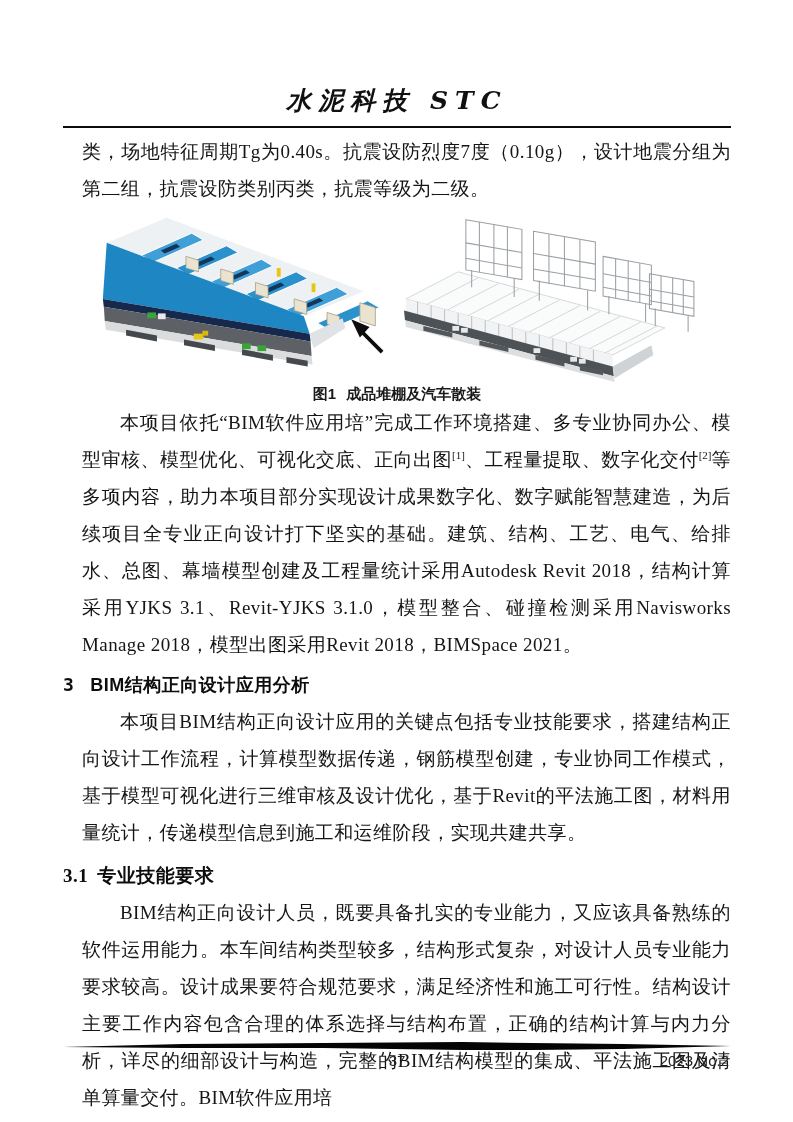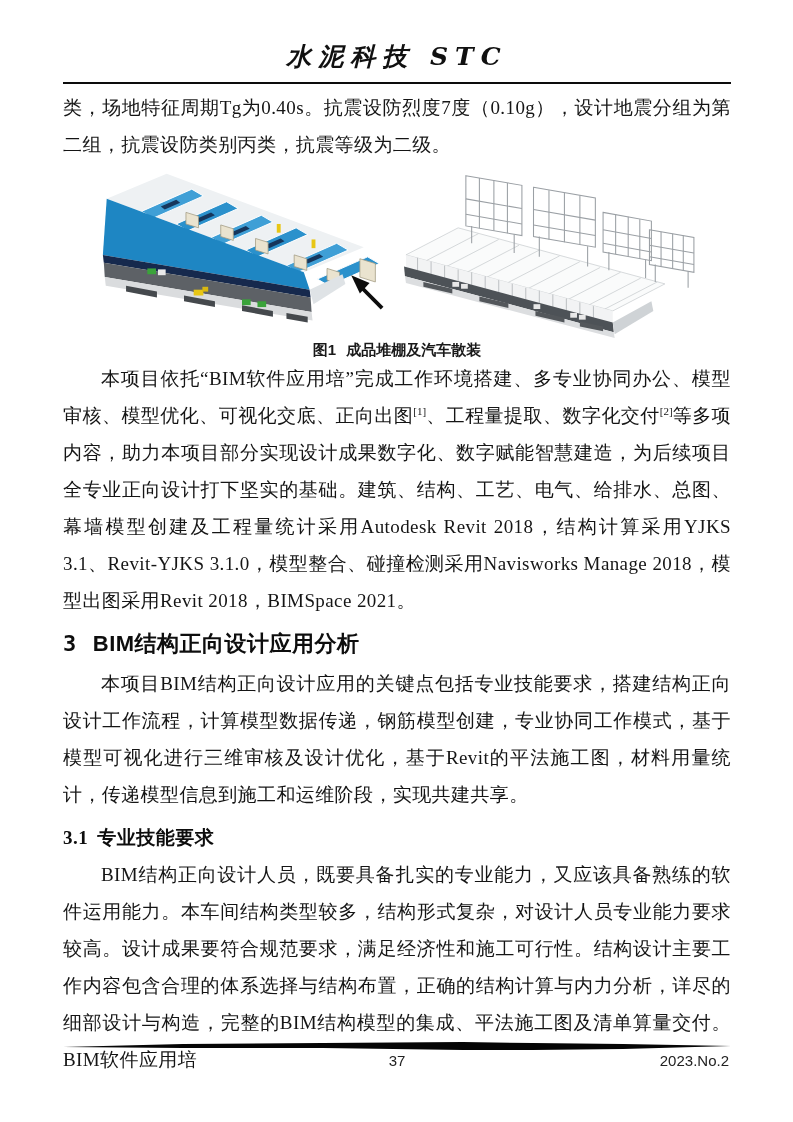--- a/index.html
+++ b/index.html
@@ -4,44 +4,44 @@
 <style>
   * { margin:0; padding:0; box-sizing:border-box; }
   html,body { background:#9b9b9b; }
   .page {
     width:793px; height:1122px; margin:0 auto; position:relative;
     background:#ffffff; color:#111;
     font-family:"Liberation Serif","DejaVu Serif",serif;
     overflow:hidden;
   }
   .content { padding:0 62px 0 63px; }
-  .journal-header { padding-top:40px; text-align:center; }
+  .journal-header { padding-top:40px; text-align:center;margin-top:44px; }
   .journal-title {
     font-family:"DejaVu Serif",serif; font-style:italic; font-weight:700;
     font-size:25px; letter-spacing:7px; color:#101010;
   }
   .header-rule { border-bottom:2px solid #0c0c0c; margin-top:9px; }
   p.body-par {
     font-size:19px; line-height:37px; text-align:justify; text-justify:inter-character;
-    text-align-last:left; color:#151515; letter-spacing:0.4px;
+    text-align-last:left; color:#151515; letter-spacing:0.4px;margin-left:19px;
   }
   p.indent { text-indent:2em; }
   p.first-par { margin-top:5px; }
   sup.ref { font-size:11px; line-height:0; vertical-align:super; letter-spacing:0; }
   .figure-block { margin-top:3px; text-align:center; }
   .figure-images { display:flex; justify-content:center; align-items:flex-end; gap:2px; }
   .figure-images svg { display:block; }
   .figure-caption {
     margin-top:3px; font-family:"Liberation Sans","DejaVu Sans",sans-serif;
     font-size:15px; font-weight:700; color:#1a1a1a;
   }
   .figure-caption .cap-label { margin-right:10px; }
   h2.sec-h {
     font-family:"Liberation Sans","DejaVu Sans",sans-serif; font-weight:700;
-    font-size:22px; color:#0d0d0d; margin:10px 0 6px 0; letter-spacing:0.5px;
+    font-size:18px; color:#0d0d0d; margin:10px 0 6px 0; letter-spacing:0.5px;
   }
   h2 .sec-num { margin-right:16px; font-family:"DejaVu Sans Mono",monospace; }
   h3.sub-h {
     font-family:"Liberation Sans","DejaVu Sans",sans-serif; font-weight:700;
     font-size:19px; color:#0d0d0d; margin:12px 0 5px 0; letter-spacing:0.5px;
   }
   h3 .sub-num { margin-right:9px; font-family:Liberation Serif, serif; }
   .page-footer { position:absolute; left:63px; right:62px; top:1042px; }
   .footer-rule-svg { display:block; width:100%; height:8px; }
   .footer-row {

